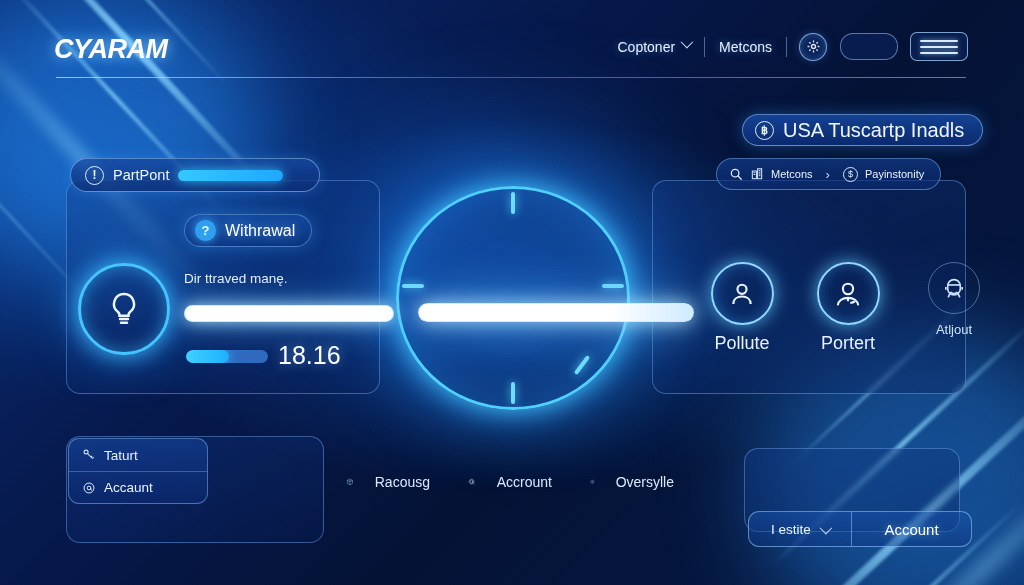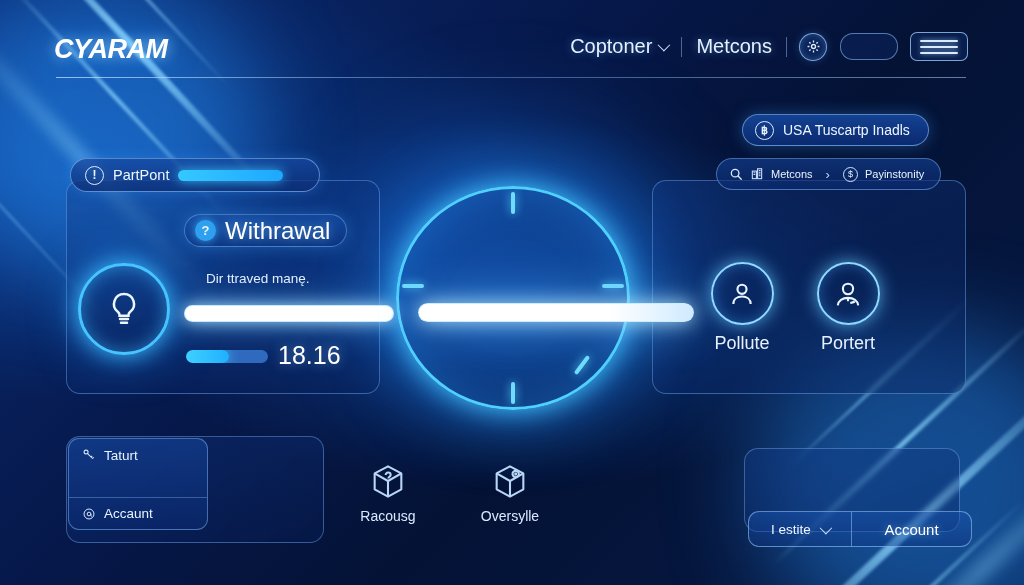--- a/index.html
+++ b/index.html
@@ -68,22 +68,22 @@
     letter-spacing: -0.5px;
     color: #ffffff;
     text-shadow: 0 0 14px rgba(140,210,255,0.9), 0 0 30px rgba(60,150,255,0.6);
   }
 
   .nav {
     position: absolute; right: 56px; top: 32px;
     display: flex; align-items: center; gap: 0;
   }
   .nav-link {
-    display: flex; align-items: center; gap: 6px;
-    color: #e6f1ff; font-size: 20px;
+    display: flex; gap: 6px;
+    color: #e6f1ff; font-size: 14px;
     padding: 0 14px;
     white-space: nowrap;
     text-shadow: 0 0 8px rgba(120,190,255,0.5);
   }
   .nav-sep {
     width: 1px; height: 20px;
     background: rgba(160,205,255,0.45);
   }
   .chev {
     width: 9px; height: 9px;
@@ -173,27 +173,27 @@
   }
   .q-circle {
     width: 21px; height: 21px; border-radius: 50%;
     background: #2f9ff0;
     display: flex; align-items: center; justify-content: center;
     font-size: 13px; font-weight: 700; color: #eaf6ff; line-height: 1;
     box-shadow: 0 0 10px rgba(70,190,255,0.8);
     flex: none;
   }
   .withrawal-text {
-    color: #ffffff; font-size: 24px;
+    color: #ffffff; font-size: 16px;
     text-shadow: 0 0 12px rgba(130,205,255,0.75);
     text-align: right;
   }
 
   .caption-text {
-    position: absolute; left: 206px; top: 271px; z-index: 7;
+    position: absolute; left: 184px; top: 271px; z-index: 7;
     color: #e8f2ff; font-size: 13.5px;
   }
 
   .long-bar {
     position: absolute; left: 184px; top: 305px; z-index: 7;
     width: 210px; height: 17px; border-radius: 9px;
     background: #ffffff;
     box-shadow: 0 0 16px rgba(170,225,255,0.95), 0 0 34px rgba(90,180,255,0.7);
     border: 1.5px solid rgba(190,230,255,0.9);
   }
@@ -262,21 +262,21 @@
     background: linear-gradient(180deg, rgba(24,78,170,0.80) 0%, rgba(13,48,125,0.80) 100%);
     box-shadow: 0 0 16px rgba(60,160,255,0.35);
   }
   .btc-circle {
     width: 19px; height: 19px; border-radius: 50%;
     border: 1.3px solid #dceaff;
     display: flex; align-items: center; justify-content: center;
     font-size: 11px; font-weight: 700; color: #eaf4ff; line-height: 1;
     flex: none;
   }
-  .badge-text { color: #eef6ff; font-size: 14px; white-space: nowrap; }
+  .badge-text { color: #eef6ff; font-size: 20px; white-space: nowrap; }
 
   .breadcrumb-pill {
     position: absolute; left: 716px; top: 158px; z-index: 7;
     height: 32px; border-radius: 16px;
     display: flex; align-items: center; gap: 7px;
     padding: 0 16px 0 12px;
     border: 1px solid rgba(140,195,255,0.45);
     background: linear-gradient(180deg, rgba(20,66,150,0.62) 0%, rgba(11,42,112,0.62) 100%);
   }
   .bc-text { color: #e9f3ff; font-size: 11px; white-space: nowrap; }
@@ -317,28 +317,28 @@
     width: 140px; border-radius: 11px;
     border: 1px solid rgba(140,195,255,0.45);
     background: linear-gradient(180deg, rgba(22,70,156,0.55) 0%, rgba(12,44,118,0.55) 100%);
     overflow: hidden;
   }
   .bl-item {
     display: flex; align-items: center; gap: 8px;
     height: 32px; padding: 0 13px;
     color: #e9f3ff; font-size: 13.5px;
   }
-  .bl-item + .bl-item { border-top: 1px solid rgba(140,195,255,0.35); margin-top: 26px; }
+  .bl-item + .bl-item { border-top: 1px solid rgba(140,195,255,0.35); }
 
   
   .bottom-icons {
     position: absolute; left: 346px; top: 462px; z-index: 7;
     display: flex; gap: 38px;
   }
-  .bi-item { display: flex; flex-direction: column; align-items: center; gap: 6px; width: 84px; justify-content: flex-end; }
+  .bi-item { display: flex; align-items: center; gap: 21px; width: 84px; justify-content: flex-end; }
   .bi-label { color: #dbe9ff; font-size: 14px; }
 
   
   #br-card { left: 744px; top: 448px; width: 216px; height: 84px; }
   .br-actions {
     position: absolute; left: 748px; top: 500px; z-index: 7;
     display: flex; height: 36px;
     width: 224px;
     border-radius: 11px;
     border: 1px solid rgba(155,205,255,0.55);
@@ -504,20 +504,34 @@
           <g fill="none" stroke="#e8f5ff" stroke-width="1.5">
             <path d="M8.4 8.2c0-2 1.6-3.4 3.6-3.4s3.6 1.4 3.6 3.4c0 2.3-1.6 4-3.6 4s-3.6-1.7-3.6-4z"></path>
             <path d="M4.8 20c.4-3.3 3.3-5.3 7.2-5.3S18.8 16.7 19.2 20"></path>
             <path d="M12 14.8v2.3M13.6 18.4c1.3-.2 2.4-.6 3.2-1.1"></path>
           </g>
         </svg>
       </div>
       <div class="avatar-label">Portert</div>
     </div>
 
+    <div class="avatar-item">
+      <div class="avatar-ring dim">
+        <svg width="28" height="28" viewBox="0 0 24 24">
+          <g fill="none" stroke="#cfe4ff" stroke-width="1.4">
+            <path d="M6.6 10.2a5.4 5.4 0 0 1 10.8 0v2.4a5.4 5.4 0 0 1-10.8 0z"></path>
+            <path d="M6.6 9.4h10.8"></path>
+            <path d="M5 11.2v2.2M19 11.2v2.2"></path>
+            <path d="M9.2 15.6L7 20M14.8 15.6L17 20"></path>
+            <path d="M9.2 15.6c.9.8 1.9 1.2 2.8 1.2s1.9-.4 2.8-1.2"></path>
+          </g>
+        </svg>
+      </div>
+      <div class="avatar-label dim">Atljout</div>
+    </div>
   </div>
 
   <div class="card" id="bl-outer"></div>
 
   <div class="bl-list">
     <div class="bl-item">
       <svg width="14" height="14" viewBox="0 0 24 24">
         <g fill="none" stroke="#dcecff" stroke-width="1.8">
           <circle cx="7" cy="7" r="3.4"></circle>
             <path d="M9.6 9.6L18 18M15.5 15.5l2-2M18 18l2-2"></path>
@@ -542,20 +556,32 @@
       <svg width="40" height="40" viewBox="0 0 24 24">
         <g fill="none" stroke="#b9d6f5" stroke-width="1.25" stroke-linejoin="round">
           <path d="M12 2.6l8 4.2v9.6l-8 4.4-8-4.4V6.8z"></path>
           <path d="M12 11.4l8-4.6M12 11.4l-8-4.6M12 11.4v9.4"></path>
           <path d="M10.6 7.8c0-.9.7-1.5 1.5-1.5s1.5.6 1.5 1.4c0 1.1-1.4 1.2-1.4 2.2M12.2 11.6v.2"></path>
         </g>
       </svg>
       <div class="bi-label">Racousg</div>
     </div>
 
+    <div class="bi-item">
+      <svg width="40" height="40" viewBox="0 0 24 24">
+        <g fill="none" stroke="#b9d6f5" stroke-width="1.6" stroke-linecap="round">
+          <circle cx="11" cy="10.6" r="4.6"></circle>
+          <path d="M14.4 14.1L19 19"></path>
+          <g stroke-dasharray="1.3 2.4" stroke-width="1.4">
+            <circle cx="11" cy="10.6" r="7.4"></circle>
+          </g>
+        </g>
+      </svg>
+      <div class="bi-label">Accrount</div>
+    </div>
 
     <div class="bi-item">
       <svg width="40" height="40" viewBox="0 0 24 24">
         <g fill="none" stroke="#b9d6f5" stroke-width="1.25" stroke-linejoin="round">
           <path d="M12 2.6l8 4.2v9.6l-8 4.4-8-4.4V6.8z"></path>
           <path d="M12 11.4l8-4.6M12 11.4l-8-4.6M12 11.4v9.4"></path>
           <circle cx="15.4" cy="7.2" r="1.9"></circle>
           <path d="M14.6 7.2h1.6M15.4 6.3v1.8"></path>
         </g>
       </svg>

